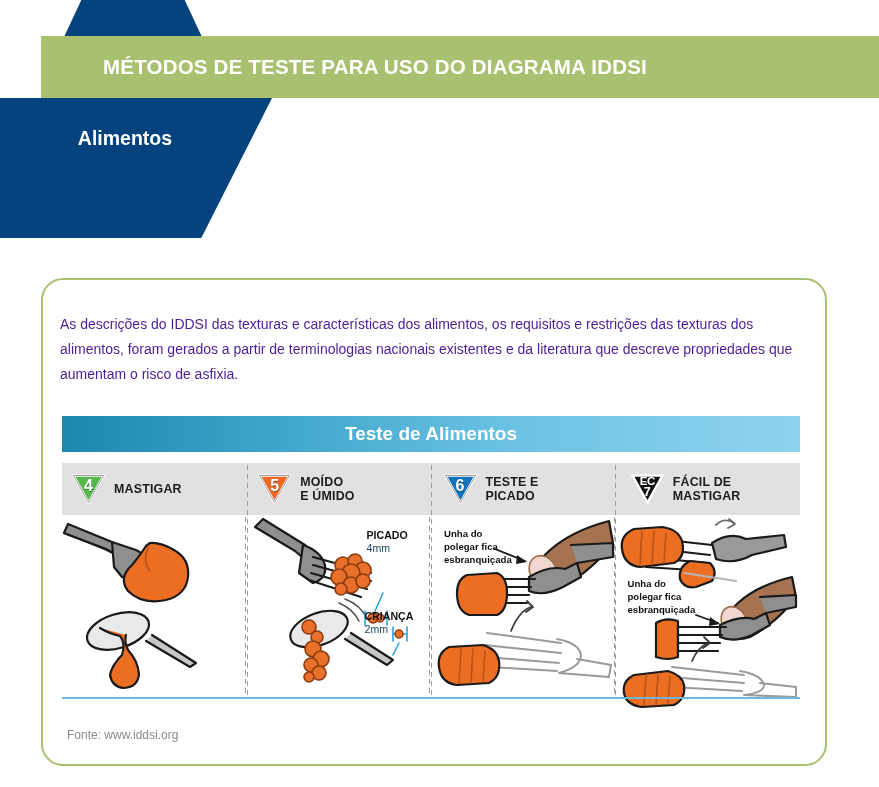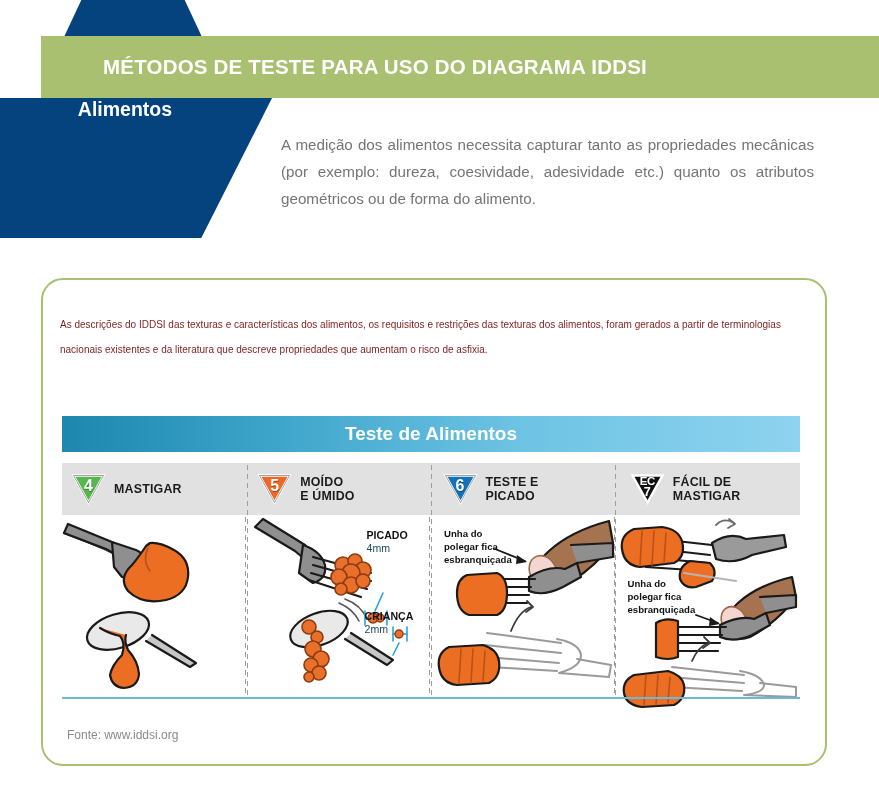--- a/index.html
+++ b/index.html
@@ -32,38 +32,38 @@
     letter-spacing: .2px;
   }
   .hex-label-inner {
     position: absolute; left: 0px; top: 98px; width: 272px; height: 140px;
     background: #04437e;
     clip-path: polygon(0 0, 100% 0, 74% 100%, 0 100%);
     display: flex; align-items: flex-start; justify-content: center;
   }
   .hex-label-text {
     color: #fff; font-weight: bold; font-size: 19.5px;
-    margin-left: -22px;
+    margin-top: 29px; margin-left: -22px;
   }
 
   
   .intro {
     position: absolute; left: 281px; top: 131px; width: 533px;
     color: #757575; font-size: 15.2px; line-height: 27px;
     text-align: justify; text-justify: inter-word;
   }
 
   
   .card {
     position: absolute; left: 41px; top: 278px; width: 786px; height: 488px;
     border: 2.4px solid #a8c06f; border-radius: 22px; background: #fff;
   }
   .card-text {
     position: absolute; left: 17px; top: 32px; width: 754px;
-    color: #7f1d1d; font-size: 10px; line-height: 25px;
+    color: #4c1d95; font-size: 14px; line-height: 25px;
   }
 
   
   .panel { position: absolute; left: 19px; top: 136px; width: 738px; height: 297px; }
 
   .panel-banner {
     position: absolute; left: 0; top: 0; width: 738px; height: 36px;
     background: linear-gradient(to right, #1d87ae 0%, #3fa6cb 30%, #6dc3e4 62%, #8ed3ef 100%);
     display: flex; align-items: center; justify-content: center;
   }
@@ -129,21 +129,20 @@
   <div class="hex-top"></div>
 
   <div class="green-bar">
     <div class="green-bar-title">MÉTODOS DE TESTE PARA USO DO DIAGRAMA IDDSI</div>
   </div>
 
   <div class="hex-label-inner">
     <span class="hex-label-text">Alimentos</span>
   </div>
 
-  <div class="intro">A medição dos alimentos necessita capturar tanto as propriedades mecânicas (por exemplo: dureza, coesividade, adesividade etc.) quanto os atributos geométricos ou de forma do alimento.</div>
 
   <div class="card">
 
     <div class="card-text">As descrições do IDDSI das texturas e características dos alimentos, os requisitos e restrições das texturas dos alimentos, foram gerados a partir de terminologias nacionais existentes e da literatura que descreve propriedades que aumentam o risco de asfixia.</div>
 
     <div class="panel">
 
       <div class="panel-banner">
         <span class="panel-banner-title">Teste de Alimentos</span>
       </div>

